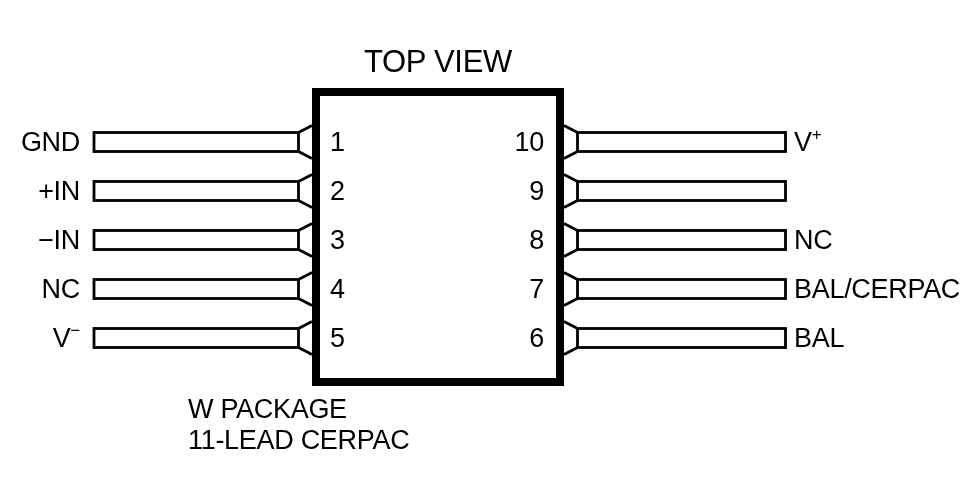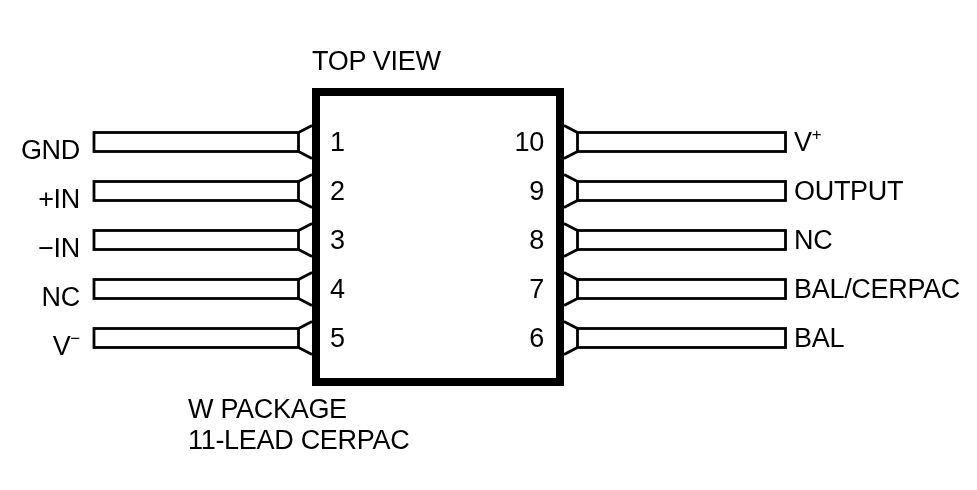--- a/index.html
+++ b/index.html
@@ -6,38 +6,38 @@
   .canvas{
     position:relative;
     width:977px;height:490px;
     background:#ffffff;
     font-family:"Liberation Sans", sans-serif;
     color:#000;
     overflow:hidden;
   }
   .title{
     position:absolute;left:312px;top:48px;width:252px;
-    text-align:left;font-size:27px;line-height:27px;
+    text-align:center;font-size:31px;line-height:27px;
     letter-spacing:-0.3px;white-space:nowrap;
   }
   .ic-body{
     position:absolute;left:312px;top:88px;width:252px;height:298px;
     border:8px solid #000;box-sizing:border-box;background:#fff;
   }
   .pin-num{
     position:absolute;font-size:27px;line-height:36px;
     letter-spacing:-0.3px;white-space:nowrap;
   }
   .pin-num.l{left:10px;}
   .pin-num.r{right:12px;text-align:left;}
   .pin-label{
     position:absolute;font-size:27px;line-height:36px;
     letter-spacing:-0.3px;white-space:nowrap;
   }
-  .pin-label.l{left:0;width:80px;text-align:right;margin-top:8px;}
+  .pin-label.l{left:0;width:80px;text-align:right;}
   .pin-label.r{left:794px;text-align:left;}
   .pin-label sup{
     font-size:17px;position:relative;top:-1px;vertical-align:super;line-height:0;
   }
   .lead{position:absolute;}
   .lead.l{left:92px;}
   .lead.r{left:563px;}
   .caption{
     position:absolute;left:188px;top:394px;width:500px;
     text-align:left;font-size:27px;line-height:31px;
@@ -116,21 +116,20 @@
     <line x1="14.5" y1="27.5" x2="1" y2="34.5" stroke="#000" stroke-width="2.8"></line>
   </svg>
 
   <div class="pin-label l" style="top:124px"><span>GND</span><sup></sup></div>
   <div class="pin-label l" style="top:173px"><span>+IN</span><sup></sup></div>
   <div class="pin-label l" style="top:222px"><span>−IN</span><sup></sup></div>
   <div class="pin-label l" style="top:271px"><span>NC</span><sup></sup></div>
   <div class="pin-label l" style="top:320px"><span>V</span><sup>−</sup></div>
 
   <div class="pin-label r" style="top:124px"><span>V</span><sup>+</sup></div>
-  <div class="pin-label r" style="top:173px"><span>OUTPUT</span><sup></sup></div>
   <div class="pin-label r" style="top:222px"><span>NC</span><sup></sup></div>
   <div class="pin-label r" style="top:271px"><span>BAL/CERPAC</span><sup></sup></div>
   <div class="pin-label r" style="top:320px"><span>BAL</span><sup></sup></div>
 
   <div class="caption">
     <div>W PACKAGE</div>
     <div>11-LEAD CERPAC</div>
   </div>
 
 </div>

